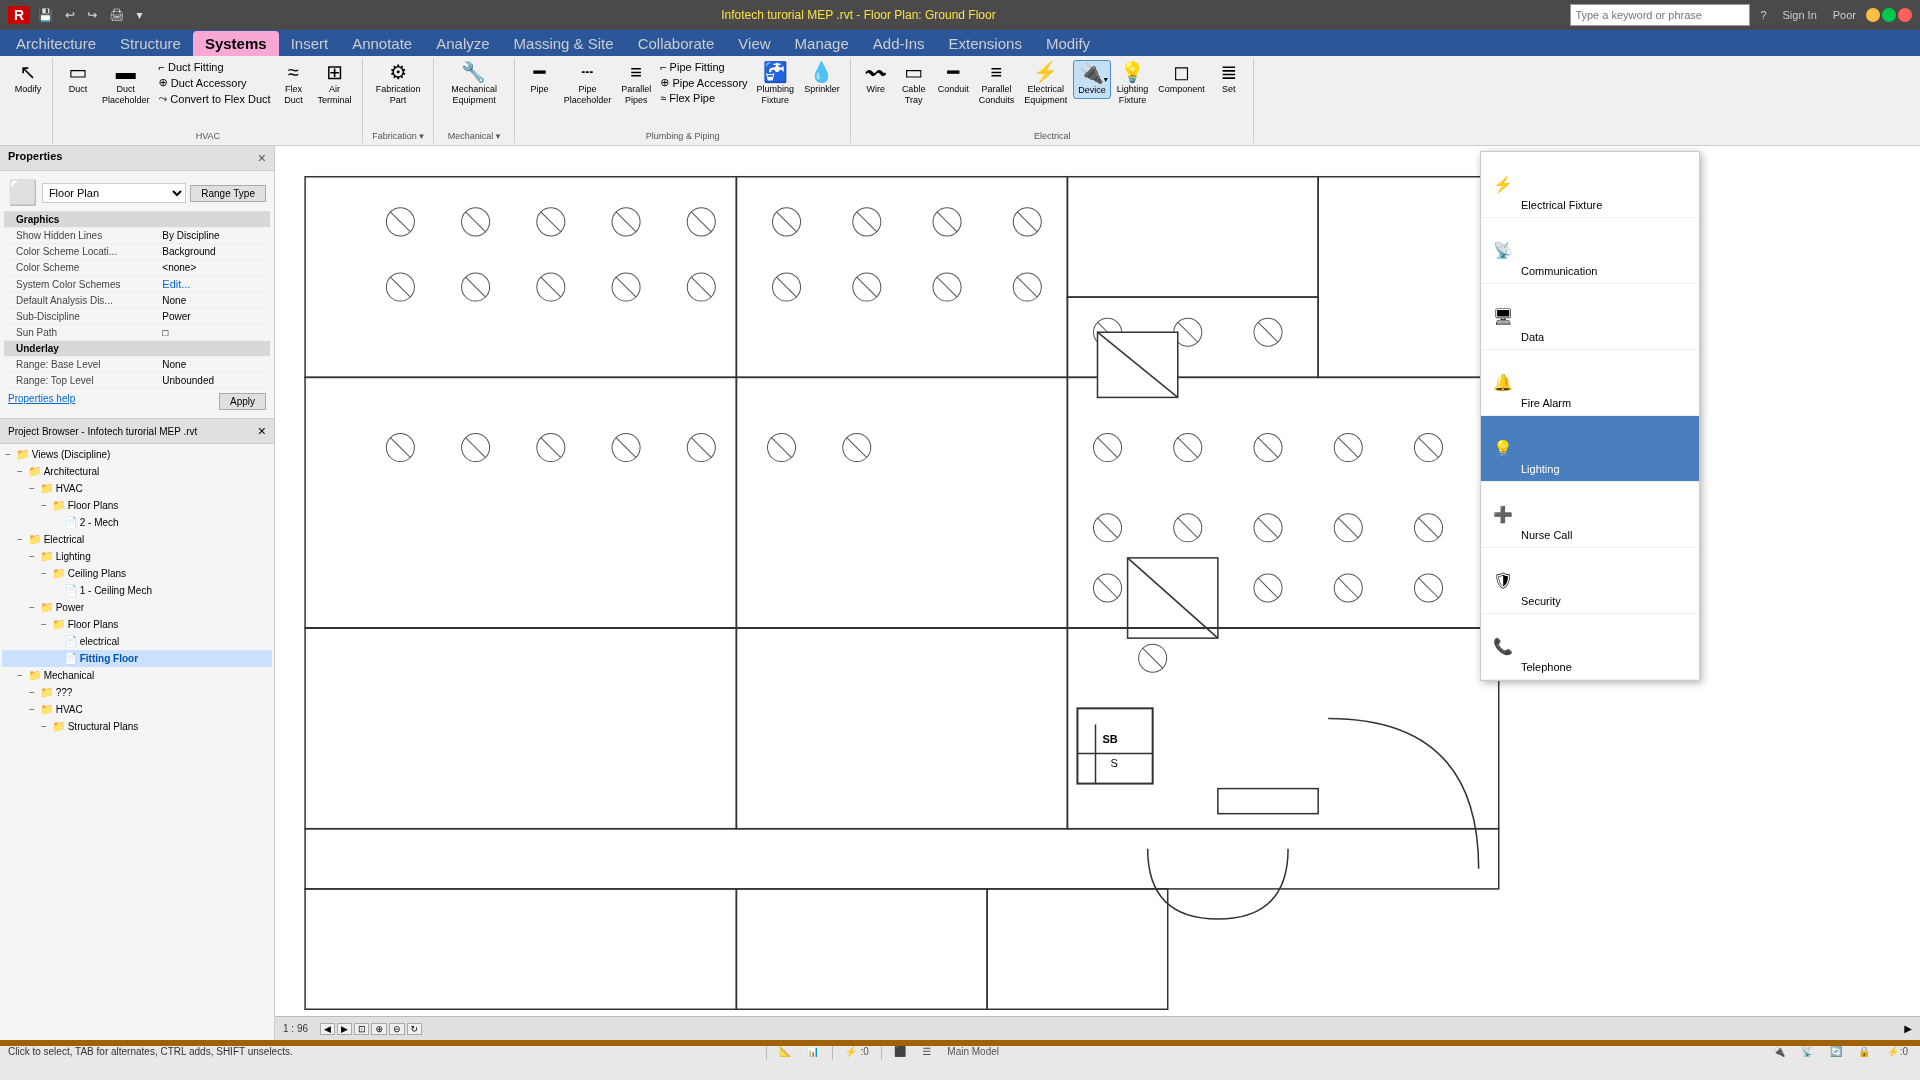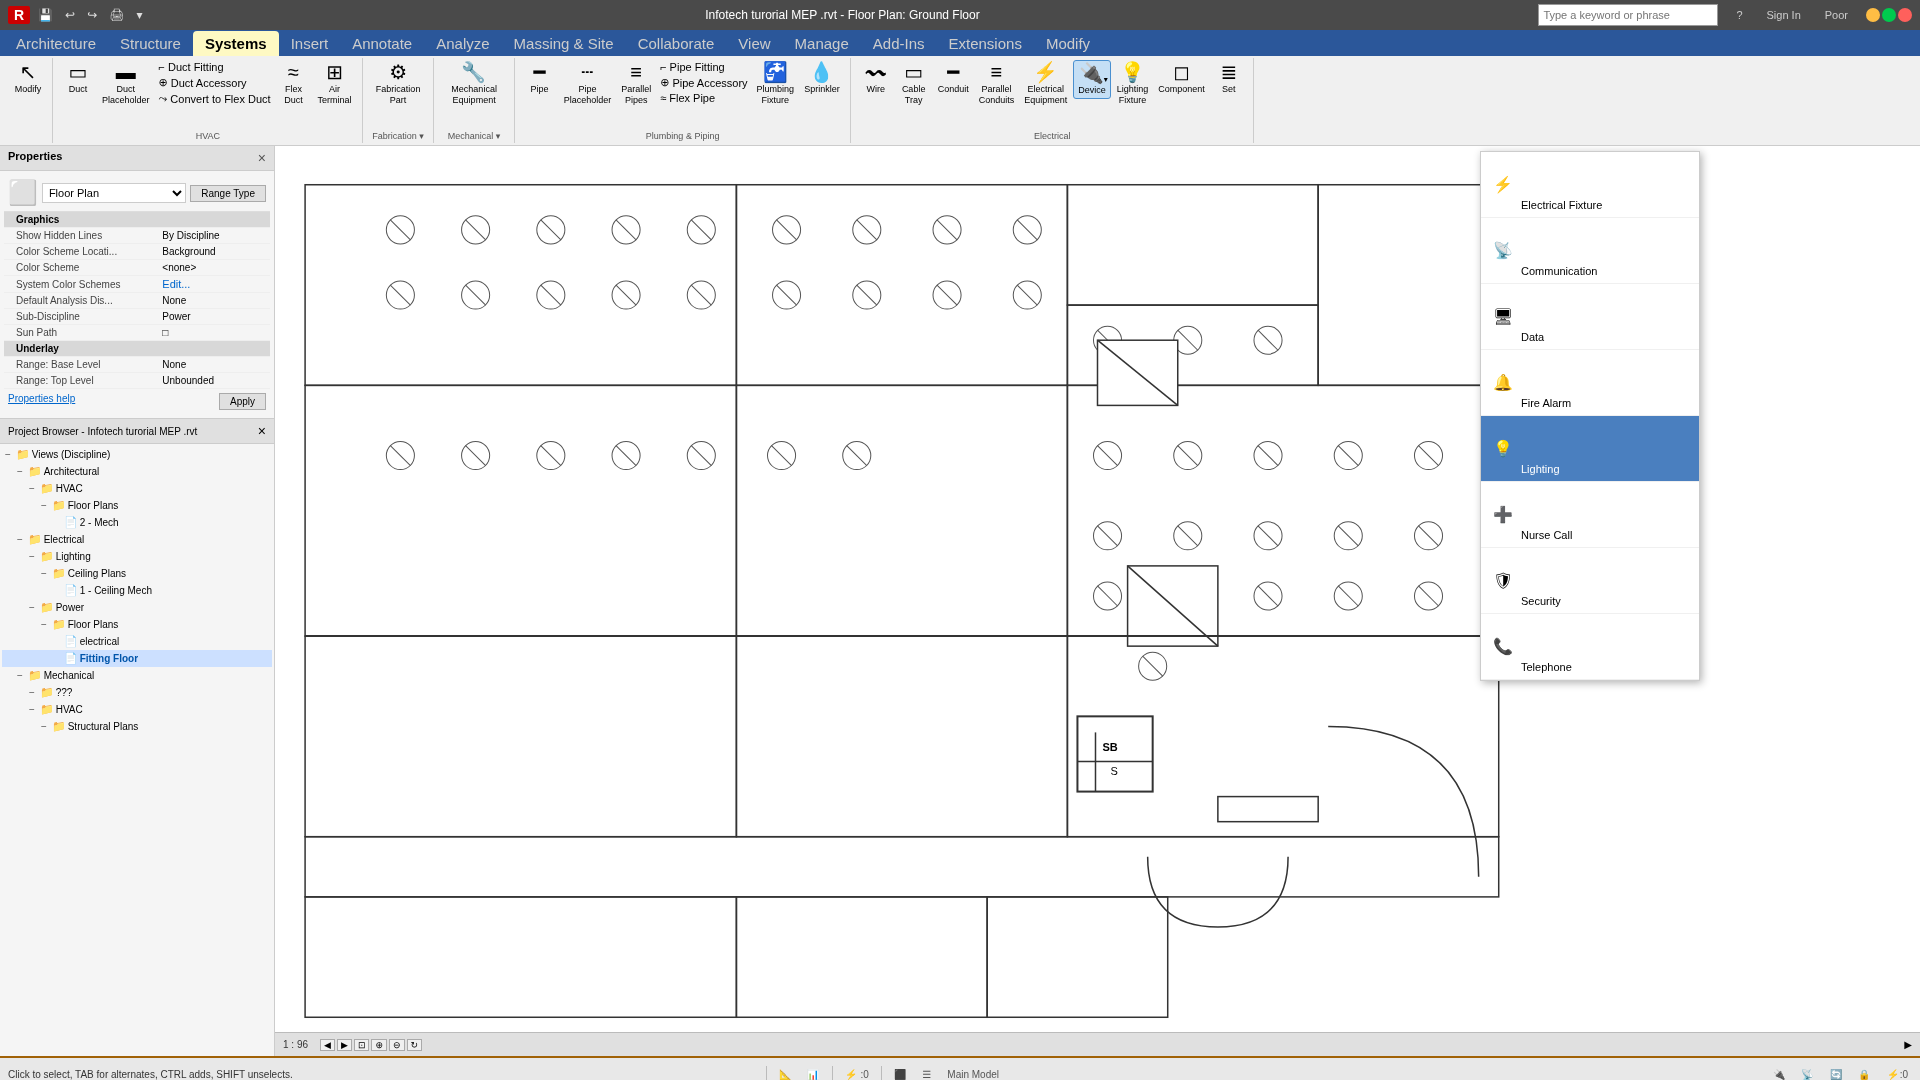--- a/index.html
+++ b/index.html
@@ -4,29 +4,29 @@
   <style>
     * { box-sizing: border-box; margin: 0; padding: 0; font-family: 'Segoe UI', Arial, sans-serif; font-size: 11px; }
     body { width: 1920px; height: 1080px; overflow: hidden; background: #f0f0f0; display: flex; flex-direction: column; }
 
     
     #title-bar {
       height: 30px; background: #4a4a4a; display: flex; align-items: center;
       justify-content: space-between; padding: 0 8px; color: white; flex-shrink: 0;
     }
     #title-bar .left { display: flex; align-items: center; gap: 4px; }
-    #title-bar .title-text { font-size: 12px; color: #ffffff; flex: 1; text-align: center; }
-    #title-bar .right { display: flex; align-items: center; gap: 12px; }
+    #title-bar .title-text { font-size: 12px; color: #fde047; flex: 1; text-align: center; }
+    #title-bar .right { display: flex; align-items: center; gap: 4px; }
     .tb-btn { color: #ccc; cursor: pointer; padding: 2px 6px; font-size: 11px; }
     .qa-btn { color: #ddd; padding: 2px 4px; cursor: pointer; font-size: 12px; border-radius: 2px; }
 
     
     #ribbon-tabs { height: 26px; background: #2b579a; display: flex; align-items: flex-end; padding: 0 4px; flex-shrink: 0; }
     .ribbon-tab { padding: 4px 12px; cursor: pointer; color: #ccc; font-size: 15px; border-radius: 4px 4px 0 0; }
-    .ribbon-tab.active { background: #fef9c3; color: #000; font-weight: bold; }
+    .ribbon-tab.active { background: #f9a8d4; color: #000; font-weight: bold; }
 
     
     #ribbon-panel { height: 90px; background: #f0f0f0; border-bottom: 1px solid #ccc; display: flex; align-items: stretch; flex-shrink: 0; padding: 2px 4px; gap: 1px; overflow: hidden; }
     .ribbon-group { display: flex; flex-direction: column; align-items: center; border-right: 1px solid #ccc; padding: 2px 6px; min-width: 40px; position: relative; }
     .ribbon-group-label { font-size: 9px; color: #555; position: absolute; bottom: 2px; left: 0; right: 0; text-align: center; }
     .ribbon-items { display: flex; align-items: flex-start; gap: 2px; flex: 1; padding-bottom: 14px; }
     .ribbon-btn { display: flex; flex-direction: column; align-items: center; cursor: pointer; padding: 2px 4px; border-radius: 3px; min-width: 36px; }
     .ribbon-btn.active { background: #c5dff5; border: 1px solid #4a90d0; }
     .ribbon-icon { font-size: 20px; line-height: 1; }
     .ribbon-btn-text { font-size: 9px; text-align: center; line-height: 1.2; margin-top: 2px; max-width: 52px; }
@@ -79,21 +79,21 @@
     .floor-plan { position: absolute; top: 0; left: 0; width: 100%; height: 100%; }
 
     
     #device-dropdown { position: absolute; right: 220px; top: 5px; width: 220px; background: white; border: 1px solid #ccc; box-shadow: 2px 2px 8px rgba(0,0,0,0.3); z-index: 100; }
     .dropdown-item { display: flex; align-items: center; gap: 8px; padding: 6px 12px; cursor: pointer; border-bottom: 1px solid #f0f0f0; }
     .dropdown-item.active { background: #4a7fbf; color: white; }
     .dropdown-item-icon { font-size: 16px; width: 20px; text-align: center; }
     .dropdown-item-label { font-size: 11px; margin-top: 41px; }
 
     
-    #status-bar { height: 24px; background: #e8e8e8; border-top: 2px solid #a16207; display: flex; align-items: flex-end; padding: 0 8px; gap: 8px; flex-shrink: 0; }
+    #status-bar { height: 40px; background: #e8e8e8; border-top: 6px solid #a16207; display: flex; align-items: flex-start; padding: 0 8px; gap: 8px; flex-shrink: 0; }
     .status-text { font-size: 10px; color: #333; flex: 1; }
     .status-item { font-size: 10px; color: #555; padding: 0 4px; }
     .status-divider { width: 1px; height: 14px; background: #bbb; }
 
     
     ::-webkit-scrollbar { width: 8px; height: 8px; }
     ::-webkit-scrollbar-track { background: #f0f0f0; }
     ::-webkit-scrollbar-thumb { background: #bbb; }
 
     

